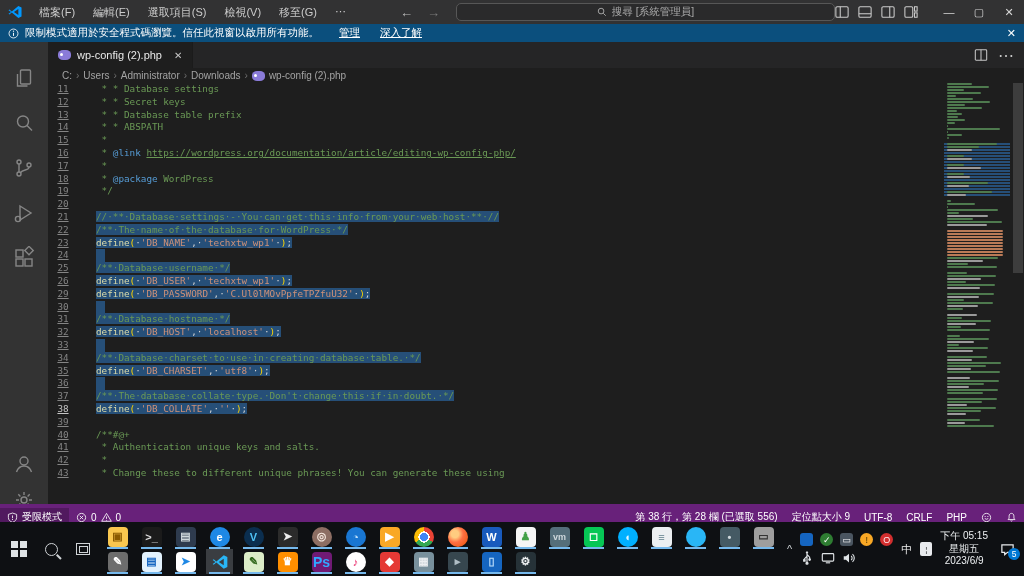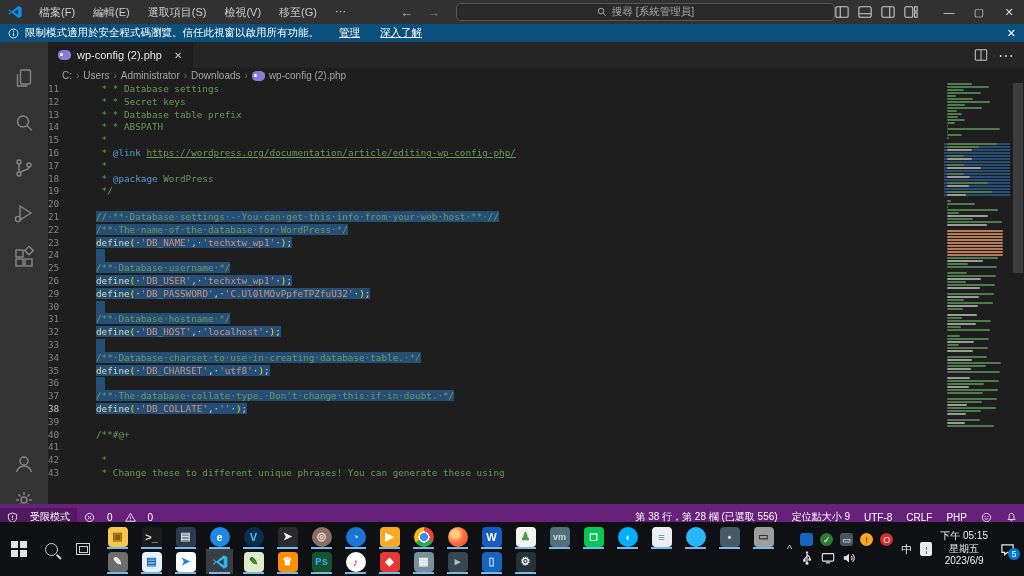--- a/index.html
+++ b/index.html
@@ -50,39 +50,39 @@
 
   
   .breadcrumb { position:absolute; left:48px; top:68px; width:976px; height:15px; background:#1e1e1e;
                 display:flex; align-items:center; padding-left:14px; font-size:10px; color:#a3a3a3; gap:4px; }
   .breadcrumb .sep { color:#6e6e6e; font-size:10px; }
 
   
   .editor { position:absolute; left:48px; top:83px; width:976px; height:421px; background:#1e1e1e; overflow:hidden; }
   .code { position:absolute; left:0; top:0; width:896px; font-family:"DejaVu Sans Mono",monospace; font-size:9.3px; }
   .cline { height:12.8px; line-height:12.8px; white-space:pre; display:flex; }
-  .lnum { width:30px; text-align:left; color:#858585; flex:none; padding-right:0; }
+  .lnum { width:30px; text-align:center; color:#858585; flex:none; padding-right:0;text-decoration:underline; }
   .lbody { padding-left:18px; }
   .selbg { background:#264f78; }
   .selstub { display:inline-block; width:9px; height:12.8px; background:#264f78; vertical-align:top; }
   .tk-c { color:#6a9955; } .tk-k { color:#569cd6; } .tk-u { color:#6a9955; text-decoration:underline; }
   .tk-f { color:#dcdcaa; } .tk-b { color:#ffd700; } .tk-s { color:#ce9178; } .tk-p { color:#d4d4d4; }
   .cur .lnum { color:#c6c6c6; }
 
   .minimap { position:absolute; left:896px; top:0; width:66px; height:421px; background:#1e1e1e; }
   .mrow { position:relative; height:2px; margin-bottom:1px; }
   .mrow .seg { position:absolute; left:3px; top:0; height:2px; border-radius:1px; }
   .mrow.msel { background:#264f78; }
   .scrollbar { position:absolute; right:0; top:0; width:12px; height:421px; }
   .scroll-slider { position:absolute; left:1px; top:0; width:10px; height:190px; background:rgba(121,121,121,0.35); }
 
   
   .statusbar { position:absolute; left:0; top:504px; width:1024px; height:18px; background:#68217a; color:#fff;
                font-size:10px; display:flex; align-items:center; }
-  .sb-item { display:flex; align-items:center; gap:12px; padding:0 7px; height:18px; white-space:nowrap;margin-top:8px; }
+  .sb-item { display:flex; align-items:center; gap:4px; padding:0 7px; height:18px; white-space:nowrap;margin-top:8px; }
   .sb-restricted { background:rgba(0,0,0,0.22); }
   .sb-right { margin-left:auto; display:flex; align-items:center; }
   .statusbar svg { width:11px; height:11px; }
 
   
   .taskbar { position:absolute; left:0; top:522px; width:1024px; height:54px; background:#0e1013; display:flex; color:#e8e8e8; }
   .tb-left { display:flex; align-items:center; gap:2px; padding-left:4px; }
   .tb-sysbtn { width:30px; height:54px; display:flex; align-items:center; justify-content:center; }
   .win-start { display:grid; grid-template-columns:7px 7px; grid-template-rows:7px 7px; gap:1.5px; }
   .win-start div { background:#dfe3e6; }
@@ -287,21 +287,21 @@
         <div class="cline"><span class="lnum">31</span><span class="lbody"><span class="selbg"><span class="tk-c">/**·Database·hostname·*/</span></span></span></div>
         <div class="cline"><span class="lnum">32</span><span class="lbody"><span class="selbg"><span class="tk-f">define</span><span class="tk-b">(</span><span class="tk-p">·</span><span class="tk-s">'DB_HOST'</span><span class="tk-p">,·</span><span class="tk-s">'localhost'</span><span class="tk-p">·</span><span class="tk-b">)</span><span class="tk-p">;</span></span></span></div>
         <div class="cline"><span class="lnum">33</span><span class="lbody"><span class="selbg"></span><span class="selstub"></span></span></div>
         <div class="cline"><span class="lnum">34</span><span class="lbody"><span class="selbg"><span class="tk-c">/**·Database·charset·to·use·in·creating·database·table.·*/</span></span></span></div>
         <div class="cline"><span class="lnum">35</span><span class="lbody"><span class="selbg"><span class="tk-f">define</span><span class="tk-b">(</span><span class="tk-p">·</span><span class="tk-s">'DB_CHARSET'</span><span class="tk-p">,·</span><span class="tk-s">'utf8'</span><span class="tk-p">·</span><span class="tk-b">)</span><span class="tk-p">;</span></span></span></div>
         <div class="cline"><span class="lnum">36</span><span class="lbody"><span class="selbg"></span><span class="selstub"></span></span></div>
         <div class="cline"><span class="lnum">37</span><span class="lbody"><span class="selbg"><span class="tk-c">/**·The·database·collate·type.·Don't·change·this·if·in·doubt.·*/</span></span></span></div>
         <div class="cline cur"><span class="lnum">38</span><span class="lbody"><span class="selbg"><span class="tk-f">define</span><span class="tk-b">(</span><span class="tk-p">·</span><span class="tk-s">'DB_COLLATE'</span><span class="tk-p">,·</span><span class="tk-s">''</span><span class="tk-p">·</span><span class="tk-b">)</span><span class="tk-p">;</span></span></span></div>
         <div class="cline"><span class="lnum">39</span><span class="lbody"></span></div>
         <div class="cline"><span class="lnum">40</span><span class="lbody"><span class="tk-c">/**#@+</span></span></div>
-        <div class="cline"><span class="lnum">41</span></div>
+        <div class="cline"><span class="lnum">41</span><span class="lbody"><span class="tk-c"> * Authentication unique keys and salts.</span></span></div>
         <div class="cline"><span class="lnum">42</span><span class="lbody"><span class="tk-c"> *</span></span></div>
         <div class="cline"><span class="lnum">43</span><span class="lbody"><span class="tk-c"> * Change these to different unique phrases! You can generate these using</span></span></div>
       </div>
     <div class="minimap" id="minimap">
         <div class="mrow">
           <div class="seg" style="width: 25px; background: rgb(78, 122, 78);"></div>
         </div>
         <div class="mrow">
           <div class="seg" style="width: 42px; background: rgb(78, 122, 78);"></div>
         </div>
@@ -771,21 +771,21 @@
               </svg>
             </div>
           </div>
           <div class="tk-app run">
             <div class="ic" style="background: rgb(220, 237, 200); color: rgb(51, 105, 30);">✎</div>
           </div>
           <div class="tk-app run">
             <div class="ic" style="background: rgb(255, 143, 0); color: rgb(255, 255, 255);">♛</div>
           </div>
           <div class="tk-app run">
-            <div class="ic" style="background: #14532d; color: rgb(49, 168, 255); font-size: 11px; font-family: Liberation Mono, monospace;">Ps</div>
+            <div class="ic" style="background: #701a75; color: rgb(49, 168, 255); font-size: 14px;">Ps</div>
           </div>
           <div class="tk-app run">
             <div class="ic circle" style="background: rgb(255, 255, 255); color: rgb(233, 30, 99);">♪</div>
           </div>
           <div class="tk-app run">
             <div class="ic" style="background: rgb(229, 57, 53); color: rgb(255, 255, 255);">◆</div>
           </div>
           <div class="tk-app run">
             <div class="ic" style="background: rgb(120, 144, 156); color: rgb(236, 239, 241);">▦</div>
           </div>

